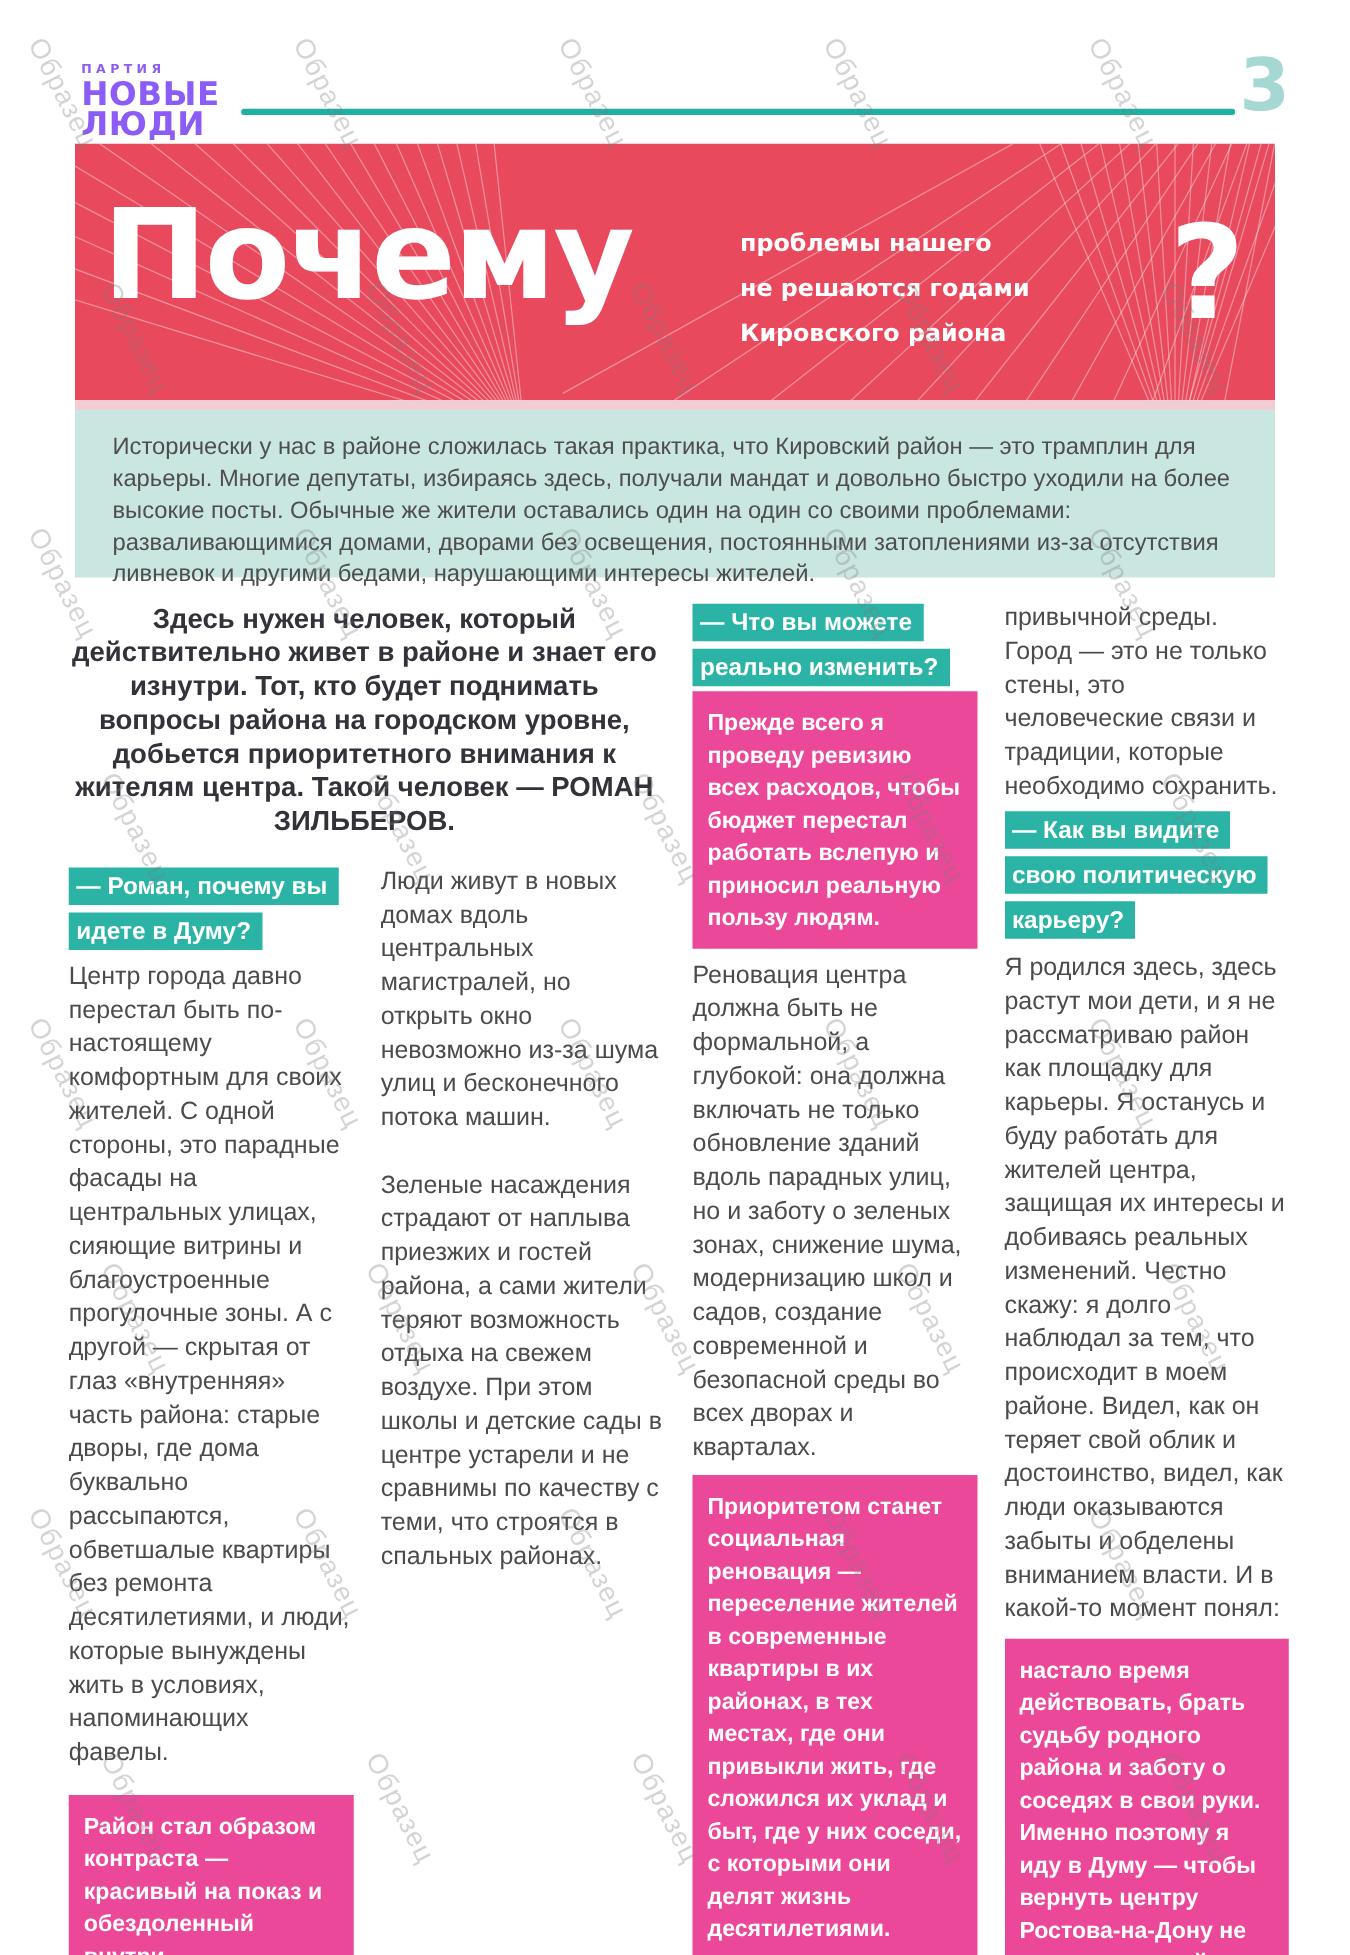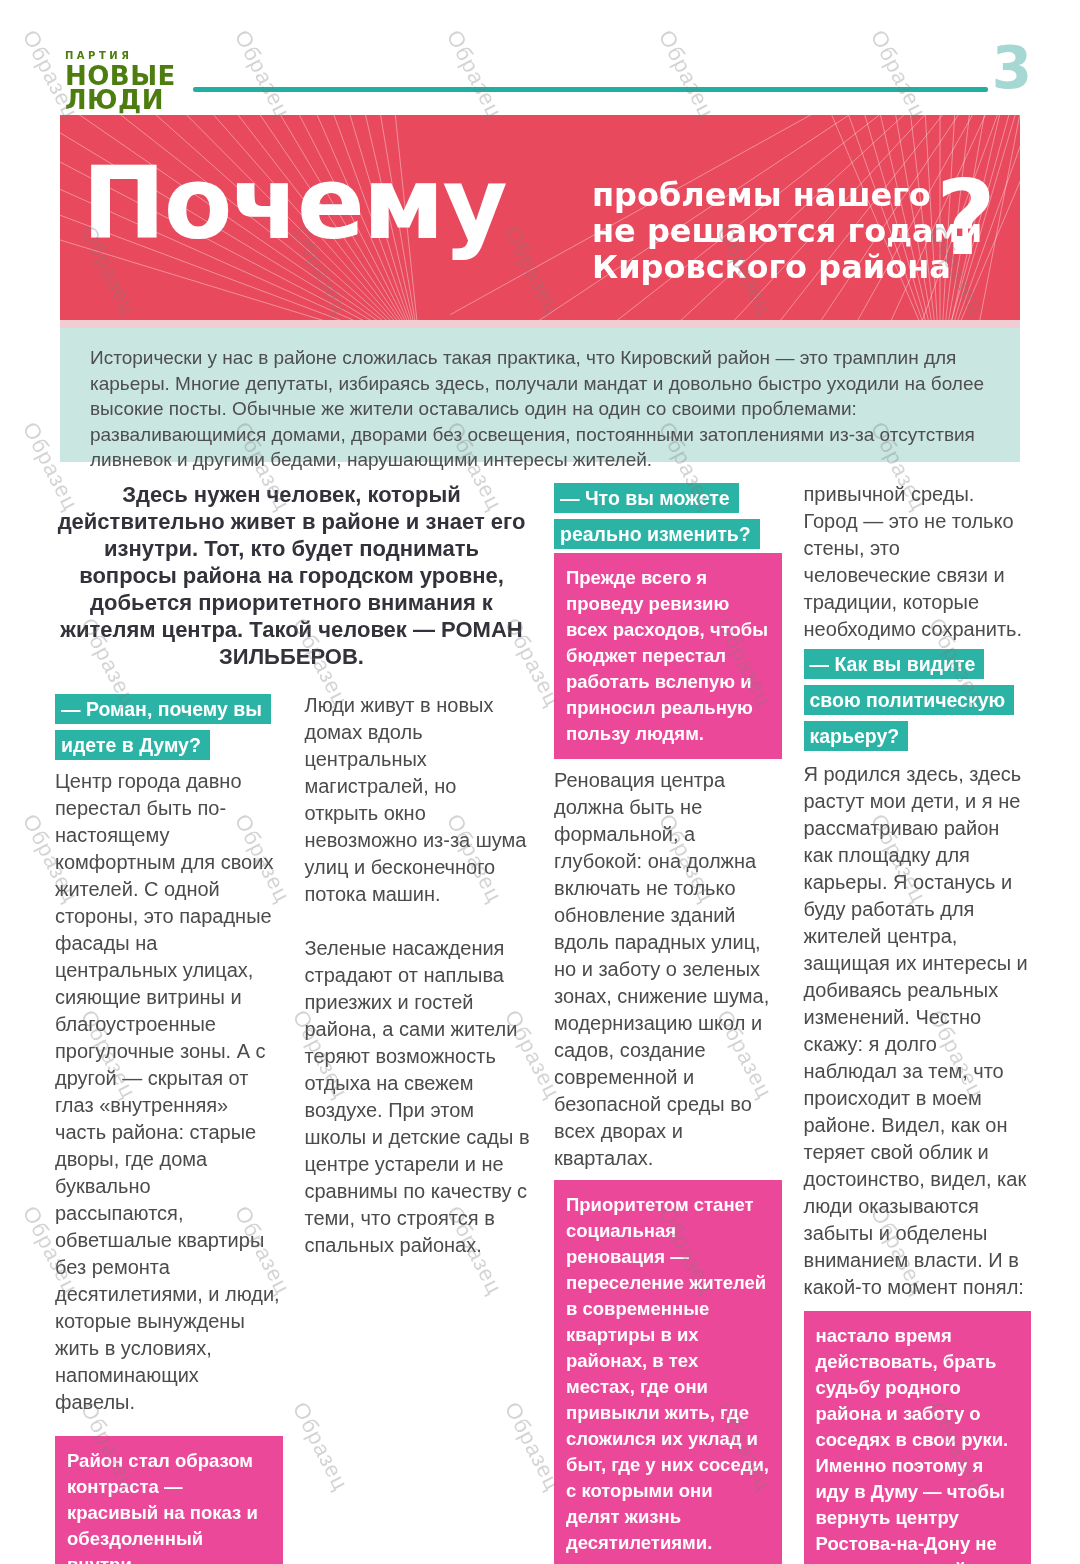--- a/index.html
+++ b/index.html
@@ -2,30 +2,30 @@
 <html lang="ru"><head>
 <meta charset="utf-8">
 <style>
   html,body{margin:0;padding:0;}
   body{
     width:1080px;height:1564px;position:relative;overflow:hidden;
     background:#ffffff;font-family:"Liberation Sans",sans-serif;
     -webkit-font-smoothing:antialiased;
   }
   
-  .logo{position:absolute;left:65px;top:50px;color:#4d7c0f;}
+  .logo{position:absolute;left:65px;top:50px;color:#8b5cf6;}
   .logo .party{font-family:"DejaVu Sans",sans-serif;font-size:10px;font-weight:bold;letter-spacing:3.5px;margin-bottom:3px;}
   .logo .name{font-family:"DejaVu Sans",sans-serif;font-size:26px;line-height:24px;font-weight:bold;letter-spacing:.5px;white-space:pre-line;}
   .header-rule{position:absolute;left:193px;top:87px;width:795px;height:5px;background:#1fb0a2;border-radius:2px;}
   .page-num{position:absolute;right:48px;top:34px;font-family:"DejaVu Sans",sans-serif;font-size:58px;font-weight:bold;color:#a5d8d2;}
   
   .banner{position:absolute;left:60px;top:115px;width:960px;height:243px;background:#e8495d;overflow:hidden;}
   .banner svg{position:absolute;left:0;top:0;}
   .banner-title{position:absolute;left:22px;top:30px;font-family:"DejaVu Sans",sans-serif;font-size:100px;font-weight:bold;color:#fff;letter-spacing:-2px;}
-  .banner-sub{position:absolute;left:532px;top:62px;font-family:"DejaVu Sans",sans-serif;font-size:32px;line-height:36px;font-weight:bold;color:#fff;}
+  .banner-sub{position:absolute;left:532px;top:62px;font-family:"DejaVu Sans",sans-serif;font-size:19px;line-height:36px;font-weight:bold;color:#fff;}
   .banner-q{position:absolute;right:24px;top:42px;font-family:"DejaVu Sans",sans-serif;font-size:104px;font-weight:bold;color:#fff;}
   .banner-strip{position:absolute;left:60px;top:320px;width:960px;height:8px;background:#f2ccd3;}
   
   .intro{position:absolute;left:60px;top:328px;width:960px;height:134px;background:#c9e6e1;box-sizing:border-box;padding:17px 30px;
          font-size:19px;line-height:25.5px;color:#4e4e4e;}
   
   .article{position:absolute;left:55px;top:481px;width:976px;display:grid;
            grid-template-columns:repeat(4,1fr);column-gap:22px;grid-template-rows:auto 1fr;}
   .lead{grid-column:1/3;grid-row:1;margin:0 0 22px 0;font-weight:bold;font-size:22px;line-height:27px;color:#32323a;padding-right:4px;text-align:center;}
   .colA{grid-column:1;grid-row:2;}

